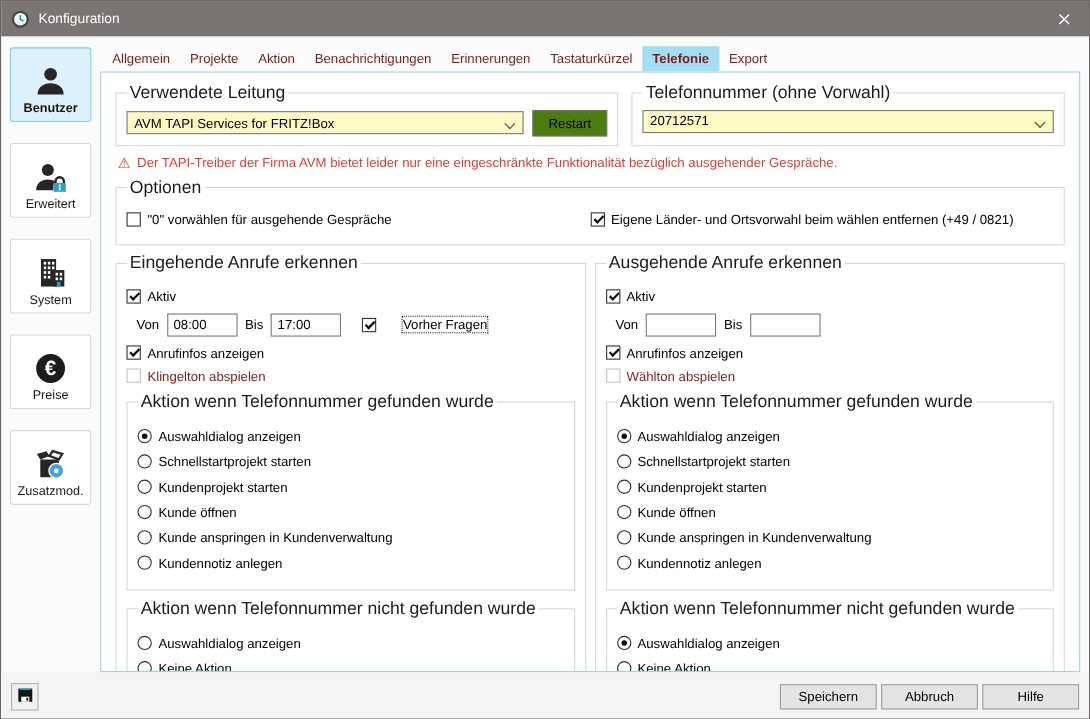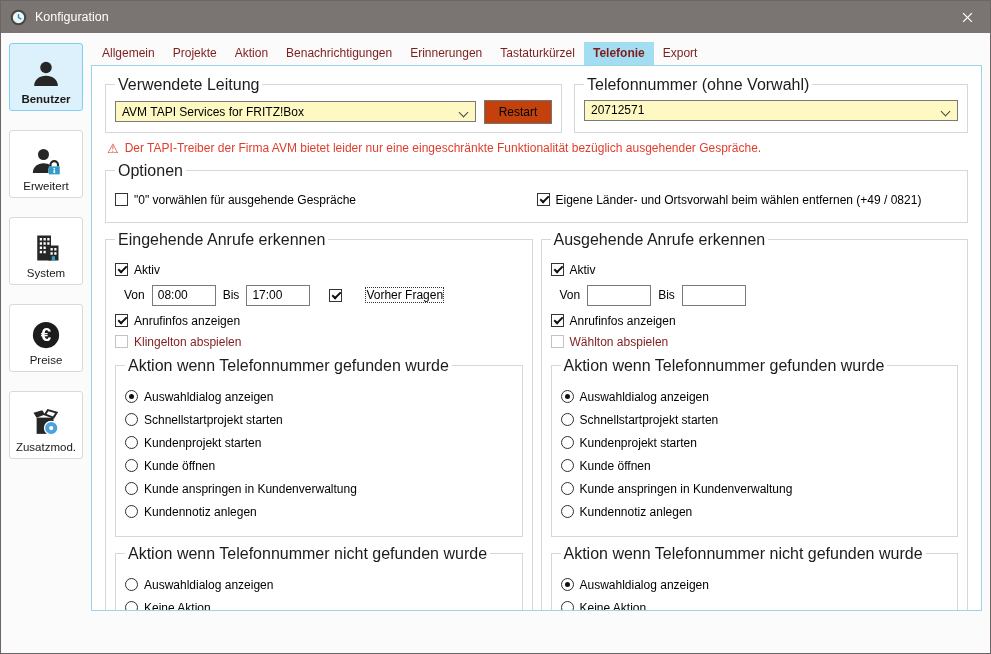--- a/index.html
+++ b/index.html
@@ -46,21 +46,21 @@
 
   .top-row { display:flex; gap:12px; }
   .g-line { width:457px; flex:0 0 auto; }
   .g-number { flex:1; }
   .combo-row { display:flex; gap:8px; align-items:center; }
   .combo { position:relative; height:21px; border:1px solid #7a7a7a; background:#fef9c3;
            display:flex; align-items:center; padding:0 24px 0 6px; flex:1; cursor:default; }
   .combo .chev { position:absolute; right:8px; top:7px; width:7px; height:7px;
            border-right:1.4px solid #474747; border-bottom:1.4px solid #474747;
            transform:rotate(45deg); }
-  .btn { height:24px; background:#c2410c; border:1px solid #747474; font-size:12px;
+  .btn { height:24px; background:#4d7c0f; border:1px solid #747474; font-size:12px;
          font-family:"Liberation Sans",sans-serif; padding:0 12px; cursor:default; }
   .btn.restart { width:68px; flex:0 0 auto; }
 
   .warning { display:flex; align-items:center; gap:6px; margin:8px 2px 6px 2px;
              color:#e03e2d; }
   .warning .tri { color:#d43b29; font-size:13px; }
 
   .g-options { margin-top:2px; }
   .options-row { display:flex; }
   .options-row .opt { width:50%; }
@@ -392,14 +392,31 @@
                 <span class="lbl">Schnellstartprojekt starten</span>
               </div>
             </fieldset>
           </fieldset>
 
         </div>
       </div>
     </div>
   </div>
 
+  <div class="footer">
+    <div class="icon-btn">
+      <span>
+        <svg viewBox="0 0 24 24" width="16" height="16">
+            <rect x="2.5" y="3" width="19" height="18" fill="#141414"></rect>
+            <rect x="4.5" y="3" width="15" height="2" fill="#2f9cc9"></rect>
+            <rect x="6.5" y="14" width="11" height="7" fill="#fff"></rect>
+            <rect x="13.5" y="15.5" width="2.5" height="4" fill="#141414"></rect>
+          </svg>
+      </span>
+    </div>
+    <div class="btns">
+      <button class="btn">Speichern</button>
+      <button class="btn">Abbruch</button>
+      <button class="btn">Hilfe</button>
+    </div>
+  </div>
 
 </div>
 
 </body></html>

